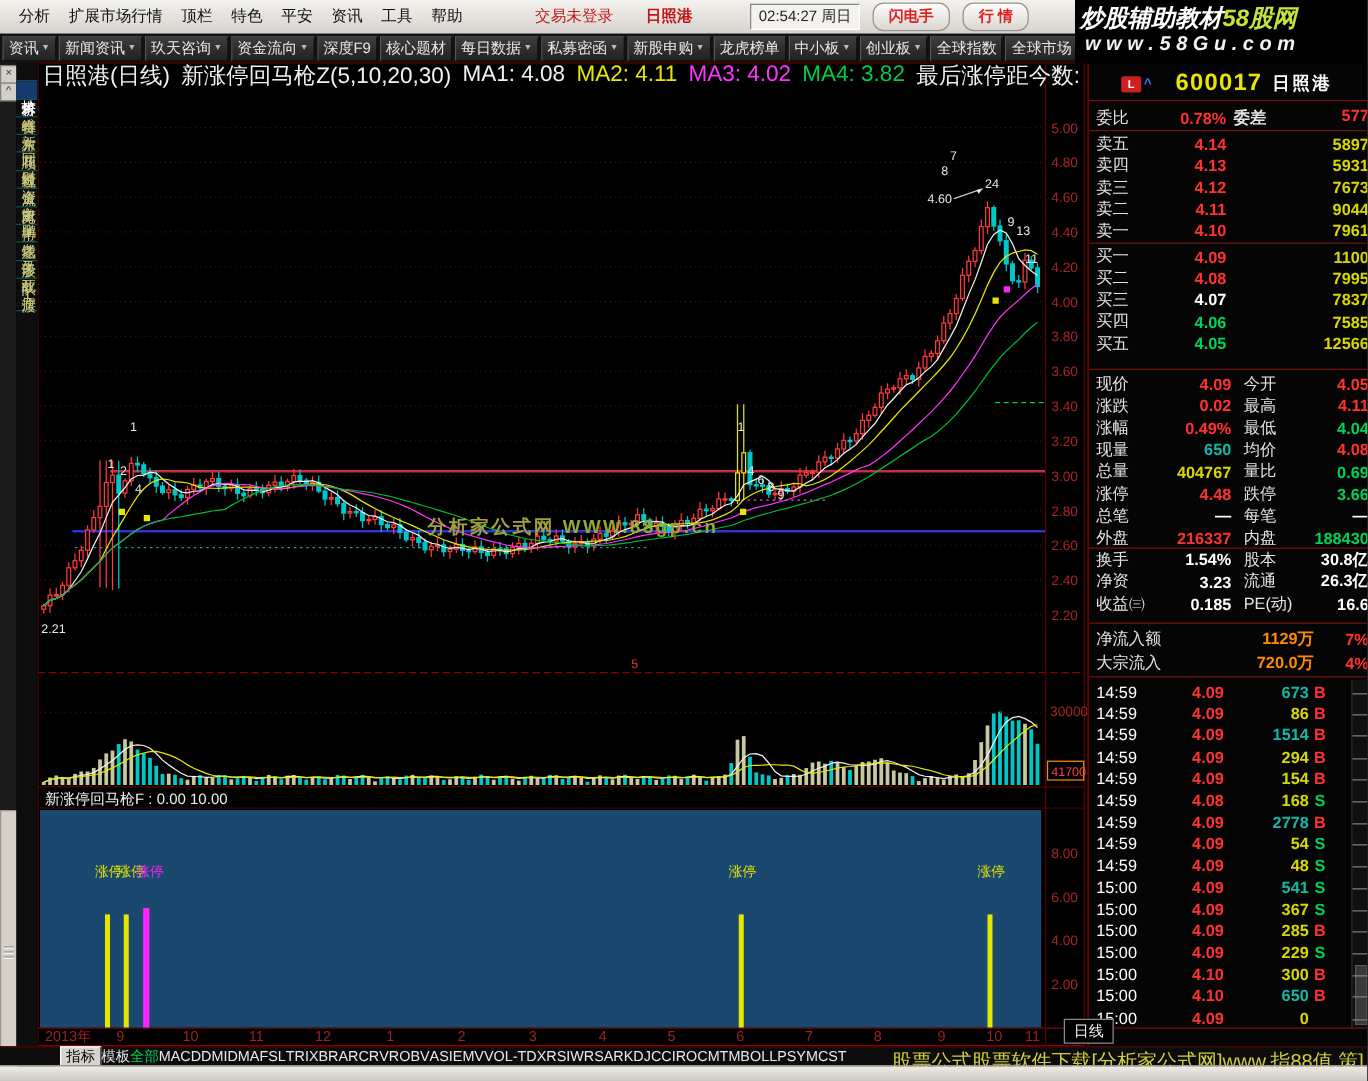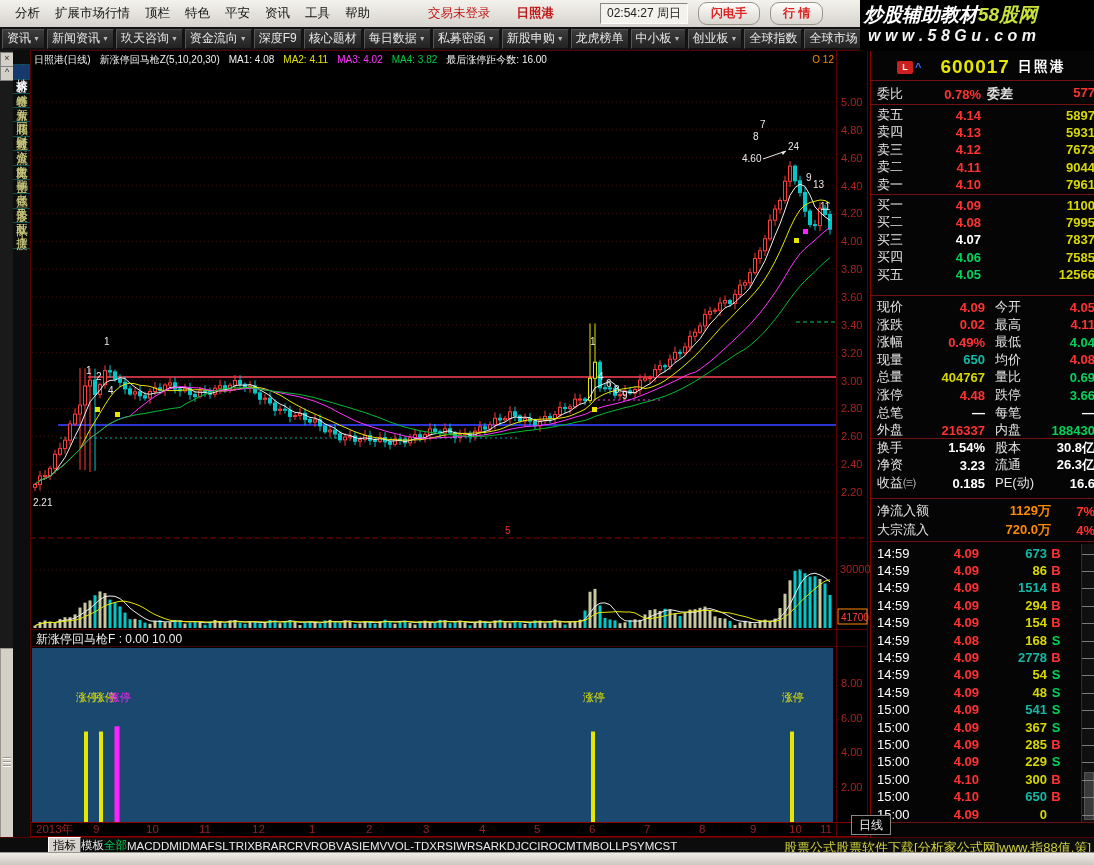--- a/index.html
+++ b/index.html
@@ -37,21 +37,21 @@
   .edge-strip{position:absolute;left:0;top:598px;width:12px;height:204px;background:#d4d0c8;
     border:1px solid #9a968e;}
   .edge-ridge{position:absolute;left:2px;width:8px;height:1px;background:#9a968e;box-shadow:0 1px 0 #fff;}
   .sidebar{position:absolute;left:13px;top:50px;width:17px;height:787px;background:#0d0d0d;
     display:flex;flex-direction:column;}
   .side-item{writing-mode:vertical-rl;text-orientation:upright;color:#c9c87c;font-size:11.5px;
     letter-spacing:1px;padding:5px 0;margin:0 auto;border-bottom:1px solid #0e4f4f;line-height:17px;}
   .side-item.active{background:#163a6e;color:#fff;}
   
   .chart-title{position:absolute;left:34px;top:52px;width:800px;height:15px;display:flex;gap:9px;
-    font-size:10px;color:#f0f0f0;white-space:nowrap;align-items:center;}
+    font-size:18px;color:#f0f0f0;white-space:nowrap;align-items:center;}
   .chart-title .corner{margin-left:auto;color:#ff8a00;}
   .vol-title{position:absolute;left:36px;top:541px;font-size:12px;display:flex;gap:10px;white-space:nowrap;}
   .sub-title{position:absolute;left:36px;top:631px;font-size:12px;color:#f0f0f0;white-space:nowrap;}
   .watermark{position:absolute;left:342px;top:412px;font-size:15px;font-weight:bold;letter-spacing:2px;
     white-space:nowrap;z-index:5;}
   .watermark .wa{color:#a0a040;}
   .watermark .wb{color:#95a832;}
   .period-box{position:absolute;left:851px;top:815px;width:38px;height:18px;border:1px solid #8a8a8a;
     background:#000;color:#f0f0f0;font-size:12px;text-align:center;line-height:18px;z-index:6;}
   
@@ -78,21 +78,21 @@
     border-left:1px solid #2c2c2c;}
   .tx-thumb{position:absolute;left:2px;bottom:2px;width:8px;height:46px;background:#3a3a3a;border:1px solid #555;}
   
   .tabbar{position:absolute;left:0;top:837px;width:1094px;height:15px;background:#0c0c0c;
     border-top:1px solid #5a0000;display:flex;align-items:center;font-size:11.5px;color:#e8e8e8;}
   .tab{margin-left:0;white-space:nowrap;}
   .tab.first{margin-left:48px;}
   .tab.raised{background:#d6d3ce;color:#000;padding:0 4px;border:1px solid #fff;border-right-color:#555;
     border-bottom-color:#555;}
   .tab.green{color:#00cc55;}
-  .tab-watermark{position:absolute;right:3px;top:1px;color:#cfcf3f;font-size:13px;white-space:nowrap;padding-left:12px;}
+  .tab-watermark{position:absolute;right:3px;top:1px;color:#cfcf3f;font-size:16px;white-space:nowrap;padding-left:12px;}
   .statusbar{position:absolute;left:0;top:852px;width:1094px;height:13px;
     background:linear-gradient(#efece6,#c9c5bd);border-top:1px solid #9a968e;}
   svg{display:block;}
 </style>
 </head>
 <body>
 
 <div id="app">
 
   <div class="menubar">
@@ -810,20 +810,23 @@
     <span id="ma-values" style="display:flex;gap:9px">
         <span style="color: rgb(240, 240, 240);">MA1: 4.08</span>
         <span style="color: rgb(230, 230, 0);">MA2: 4.11</span>
         <span style="color: rgb(255, 51, 255);">MA3: 4.02</span>
         <span style="color: rgb(0, 204, 68);">MA4: 3.82</span>
       </span>
     <span>最后涨停距今数: 16.00</span>
     <span class="corner">O 12</span>
   </div>
   <div class="sub-title">新涨停回马枪F  : 0.00  10.00</div>
+  <div class="watermark">
+    <span class="wa">分析家公式网</span><span class="wb"> WWW.88gp.cn</span>
+  </div>
   <div class="period-box">日线</div>
 
   <div class="right-panel" id="right-panel">
     <div class="rp-header">
       <span class="rp-badge">L</span>
       <span class="rp-up">^</span>
       <span class="rp-code">600017</span>
       <span class="rp-name">日照港</span>
     </div>
     <div class="tx-scroll">

